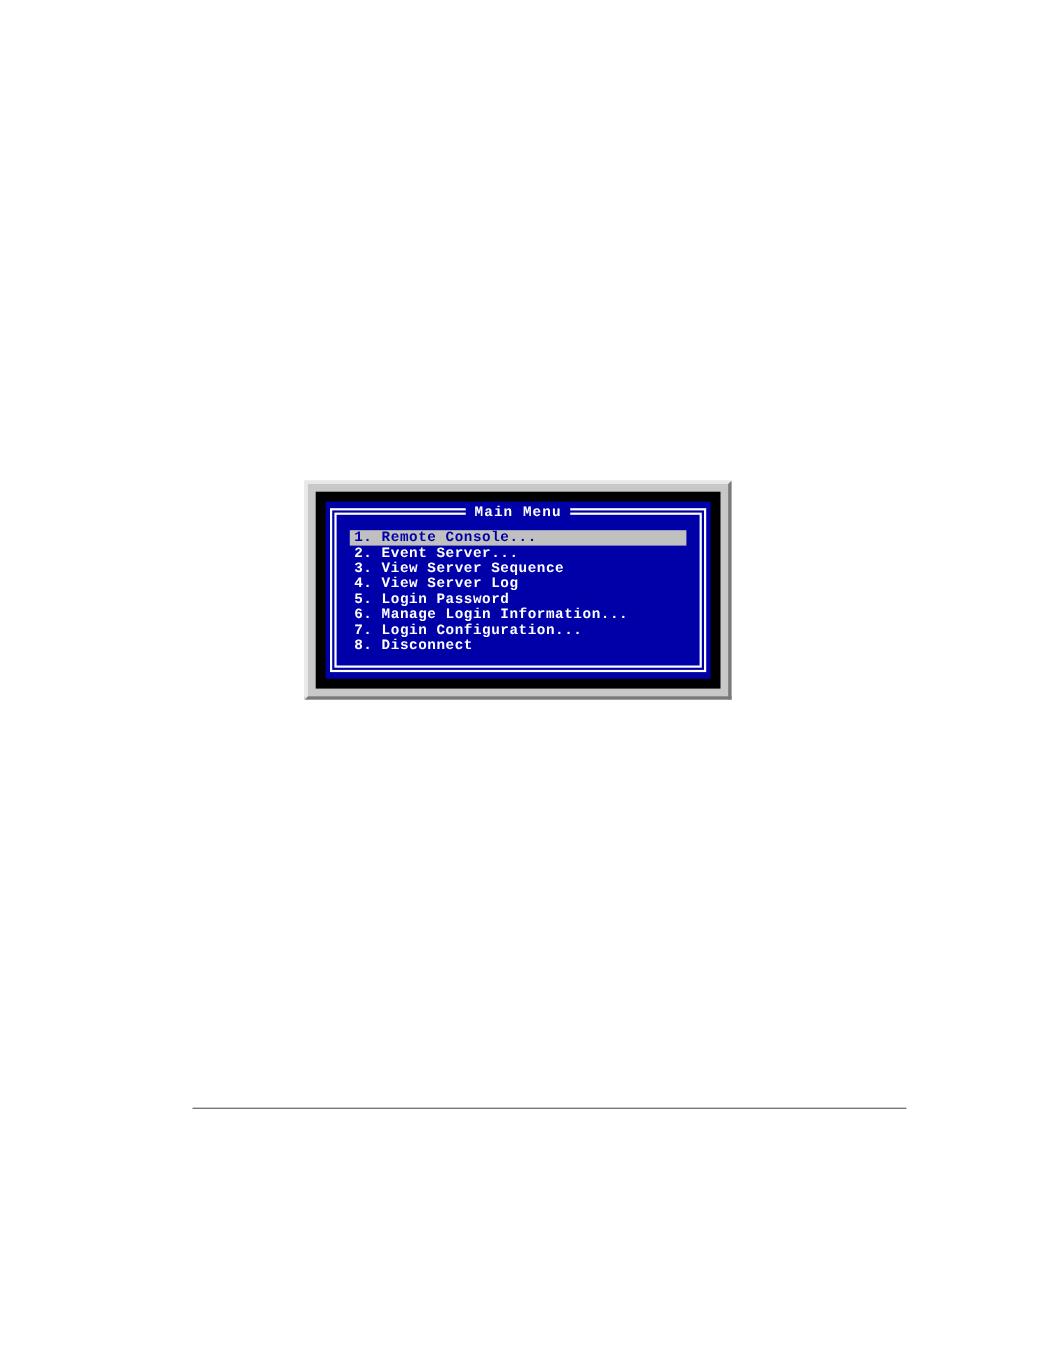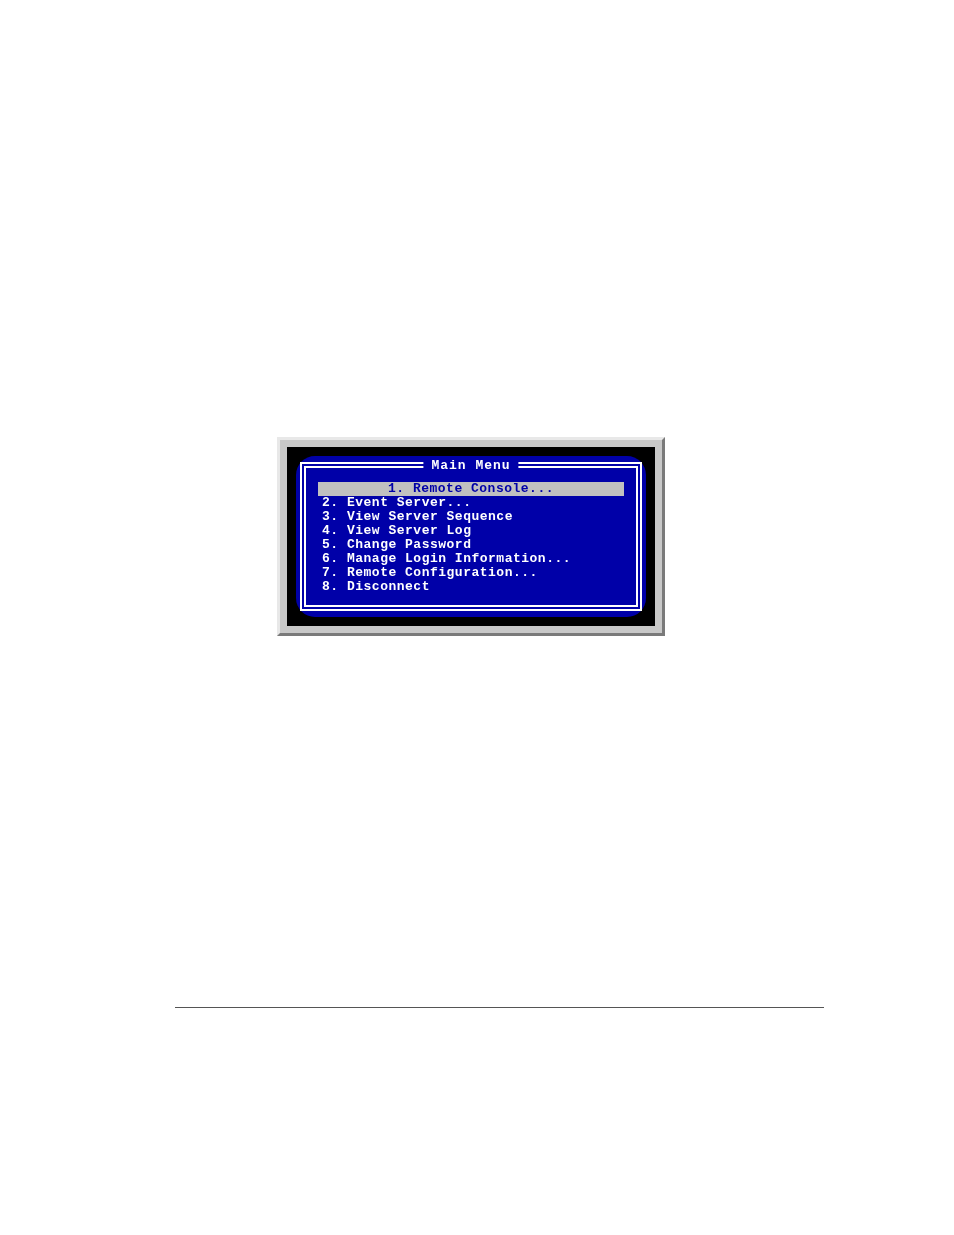--- a/index.html
+++ b/index.html
@@ -41,21 +41,20 @@
   .tui-black {
     position: absolute;
     left: 7px; right: 7px; top: 7px; bottom: 7px;
     background: #000000;
   }
   .tui-blue {
     position: absolute;
     left: 9px; right: 9px; top: 9px; bottom: 9px;
     background: #0000a8;             
     box-sizing: border-box;
-    border-radius: 19px;
   }
   
   .tui-border-outer {
     position: absolute;
     left: 4px; right: 4px; top: 6px; bottom: 6px;
     border: 2px solid #ffffff;
     box-sizing: border-box;
   }
   .tui-border-inner {
     position: absolute;
@@ -89,42 +88,41 @@
     line-height: 14px;
     letter-spacing: 0.5px;
   }
   .tui-item {
     white-space: pre;
     padding: 0 4px 0 4px;
   }
   .tui-item.selected {
     background: #c0c0c0;
     color: #0000a8;
-    text-align: center;
   }
 </style>
 </head>
 <body>
 
 <div class="page">
 
   <div class="tui-window">
     <div class="tui-black">
       <div class="tui-blue">
         <div class="tui-border-outer"></div>
         <div class="tui-border-inner"></div>
         <div class="tui-title-mask">Main Menu</div>
         <div class="tui-menu">
           <div class="tui-item selected"><span>1.</span> <span>Remote Console...</span></div>
           <div class="tui-item"><span>2.</span> <span>Event Server...</span></div>
           <div class="tui-item"><span>3.</span> <span>View Server Sequence</span></div>
           <div class="tui-item"><span>4.</span> <span>View Server Log</span></div>
-          <div class="tui-item"><span>5.</span> <span>Change Password</span></div>
+          <div class="tui-item"><span>5.</span> <span>Login Password</span></div>
           <div class="tui-item"><span>6.</span> <span>Manage Login Information...</span></div>
-          <div class="tui-item"><span>7.</span> <span>Remote Configuration...</span></div>
+          <div class="tui-item"><span>7.</span> <span>Login Configuration...</span></div>
           <div class="tui-item"><span>8.</span> <span>Disconnect</span></div>
         </div>
       </div>
     </div>
   </div>
 
   <div class="hr-line"></div>
 </div>
 
 </body></html>

